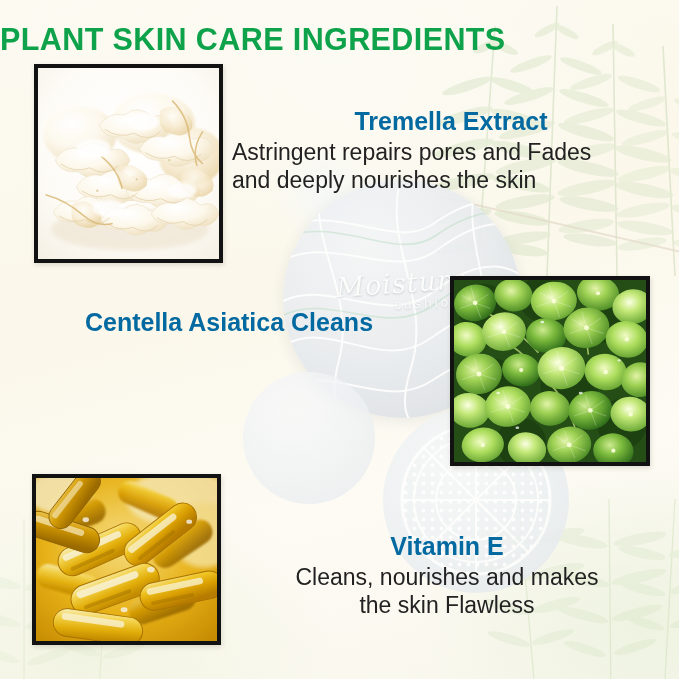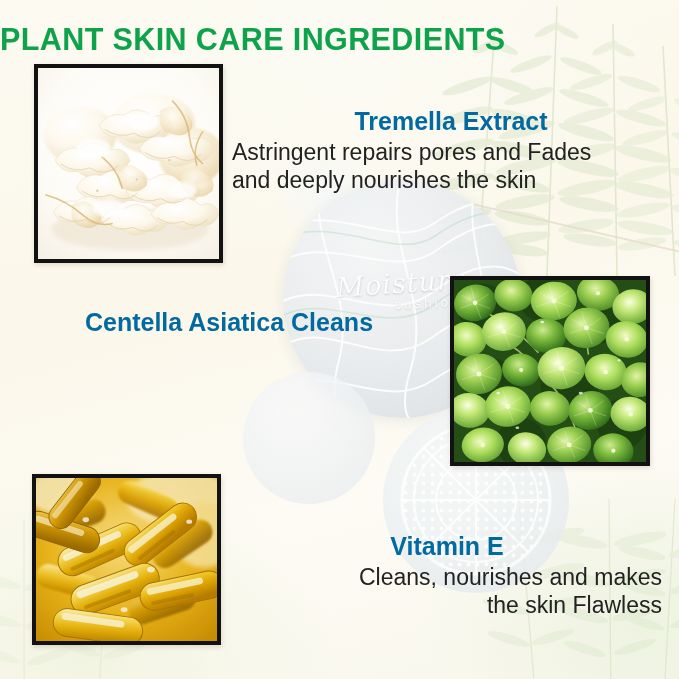--- a/index.html
+++ b/index.html
@@ -242,21 +242,21 @@
     width: 430px;
   }
   #block-centella .info-body { text-align: left; }
 
   #block-vitamine {
     left: 232px;
     top: 524px;
     width: 430px;
     margin-top: 8px;
   }
-  #block-vitamine .info-body { text-align: right; }
+  #block-vitamine .info-body { text-align: center; }
 
 </style>
 </head>
 <body>
 
 <div id="bg-root">
 
   <div class="bg-base"></div>
 
   <div class="fern-layer">

